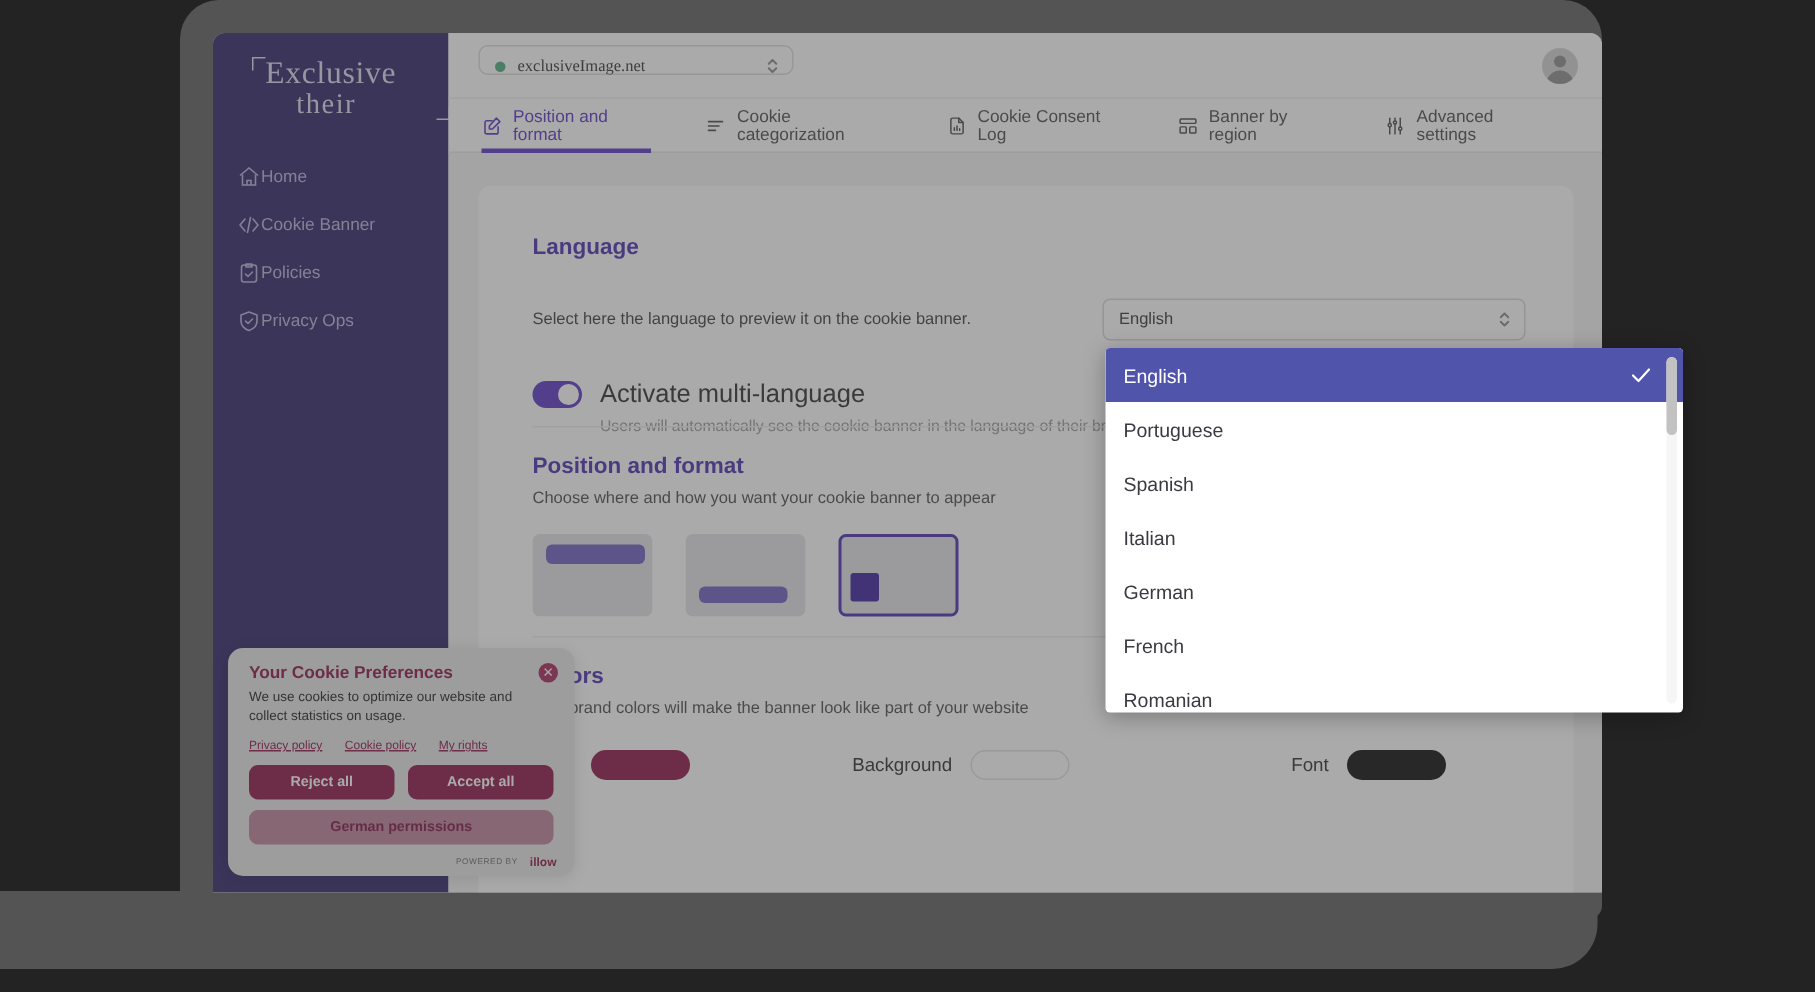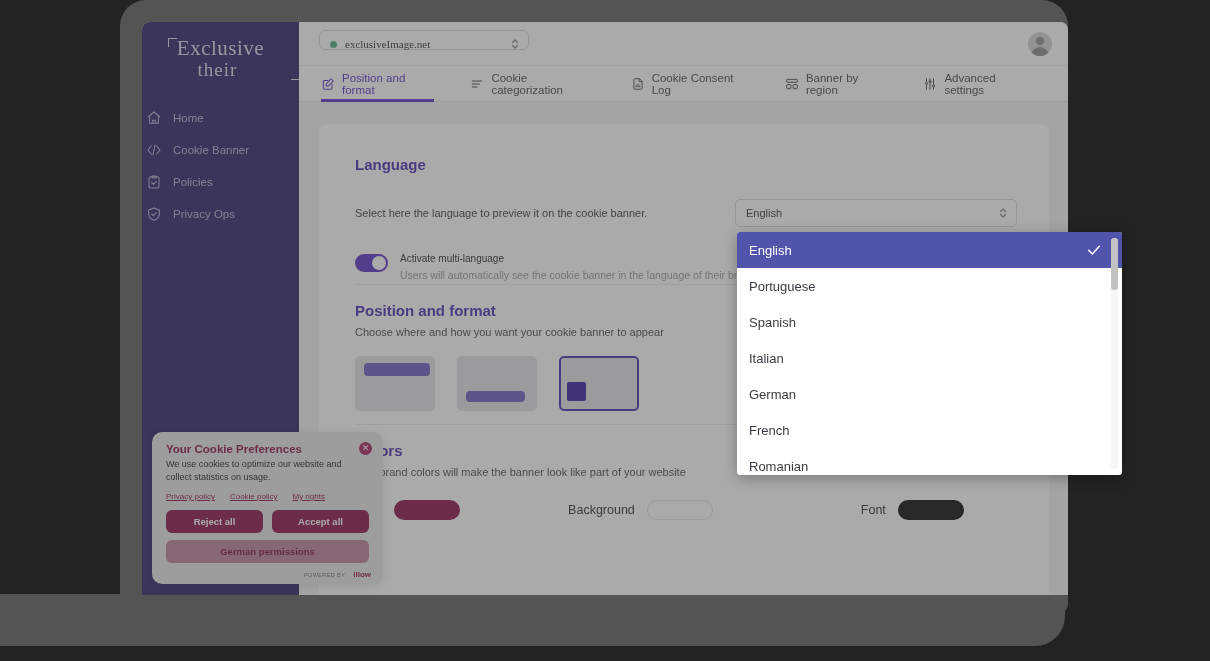--- a/index.html
+++ b/index.html
@@ -74,21 +74,21 @@
     border-left: 1.5px solid #ddd9ef; border-top: 1.5px solid #ddd9ef;
   }
   .bracket-br {
     position: absolute; right: -1px; bottom: 1px;
     width: 9px; height: 9px;
     border-right: 1.5px solid #ddd9ef; border-bottom: 1.5px solid #ddd9ef;
   }
   .nav-list { position: absolute; left: 0; top: 80px; width: 157px; }
   .nav-item {
     display: flex; align-items: center;
-    height: 32px; padding-left: 4px; gap: 11px;
+    height: 32px; padding-left: 16px; 
     color: #b8b2d8; font-size: 11.5px;
     cursor: pointer;
   }
   .nav-item .nicon { width: 16px; height: 16px; display:block; flex: 0 0 16px; }
   .nav-item .nicon svg { display:block; }
 
   
   .topbar {
     position: absolute; left: 157px; top: 0;
     width: 769px; height: 44px;
@@ -159,21 +159,21 @@
     display: flex; align-items: center; padding: 0 8px 0 10px; cursor: pointer;
   }
   .lang-select .val { font-size: 11px; color: #333; flex: 1; }
 
   .toggle-row { display: flex; align-items: flex-start; margin-top: 26px; gap: 12px; }
   .toggle {
     width: 33px; height: 18px; border-radius: 9px; background: #5b33c6;
     position: relative; flex: 0 0 33px; cursor: pointer; margin-top: 1px;
   }
   .toggle .knob { position: absolute; right: 2px; top: 2px; width: 14px; height: 14px; border-radius: 50%; background: #fff; }
-  .toggle-title { font-size: 10px; color: #2c2c2c; }
+  .toggle-title { font-size: 17px; color: #2c2c2c; }
   .toggle-desc { font-size: 10.5px; color: #9a9a9a; margin-top: 5px; }
 
   .divider { position: absolute; left: 36px; top: 160px; width: 662px; height: 1px; background: #ececec; }
 
   .pos-block { position: absolute; left: 36px; top: 178px; width: 662px; }
   .pos-sub { font-size: 11px; color: #4a4a4a; margin-top: 7px; }
   .pos-options { display: flex; gap: 22px; margin-top: 18px; }
   .pos-card {
     width: 80px; height: 55px; border-radius: 5px; background: #e3e3e6;
     position: relative; cursor: pointer; border: 2px solid transparent;

